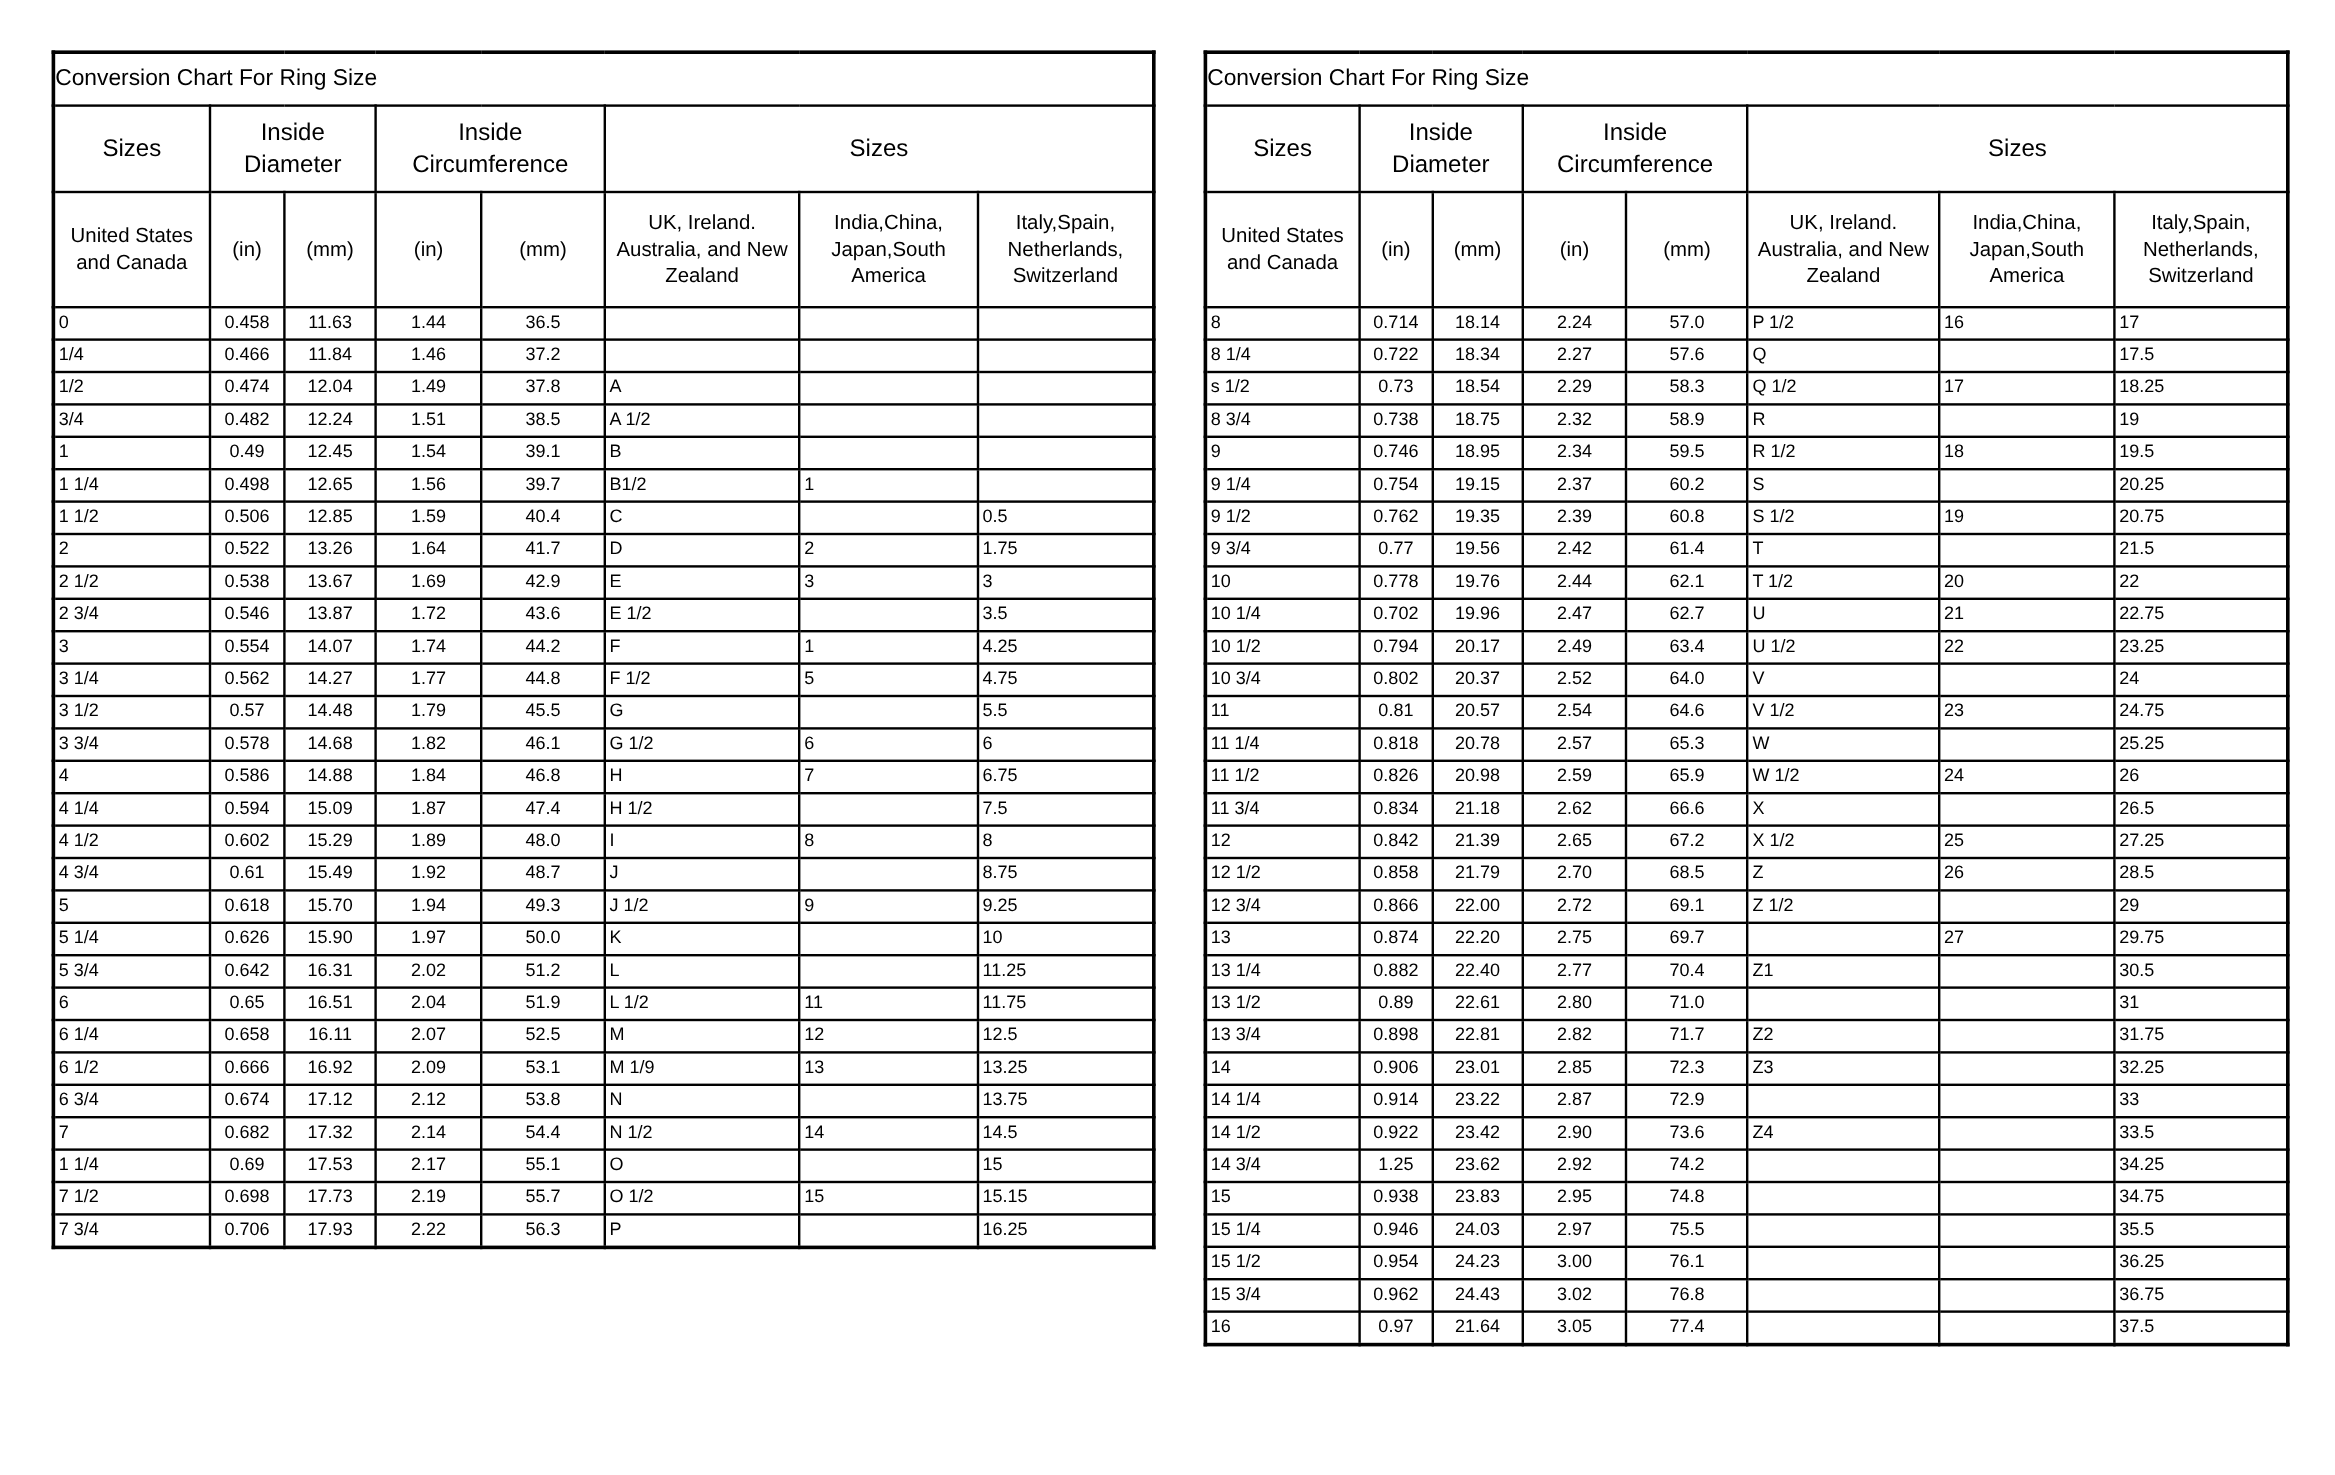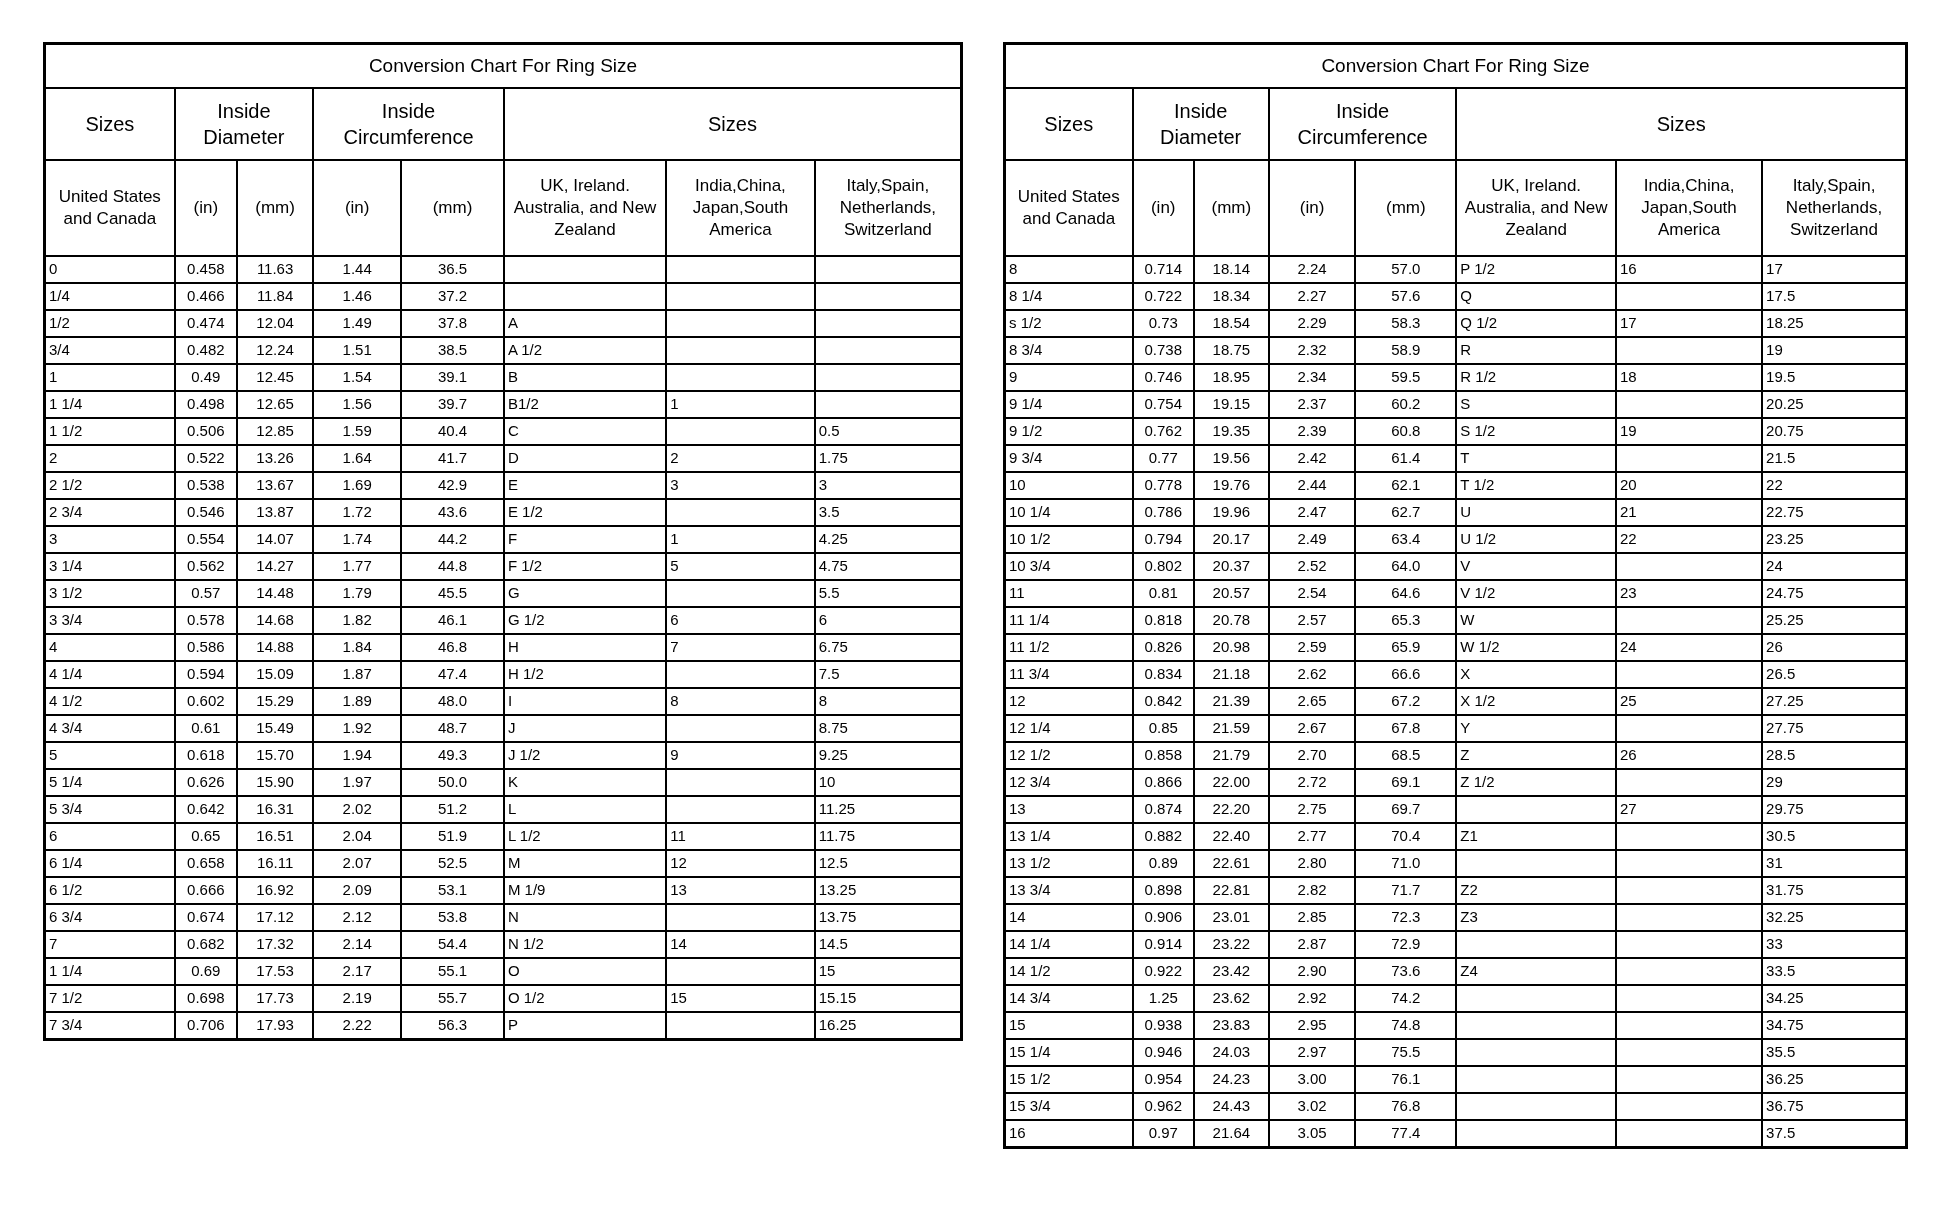--- a/index.html
+++ b/index.html
@@ -27,21 +27,21 @@
   #table-right { left: 1003px; width: 905px; }
 
   table.ring-table td {
     border: 2px solid #000;
     overflow: hidden;
     vertical-align: middle;
     white-space: normal;
   }
   td.title-cell {
     height: 42px;
-    text-align: center;
+    text-align: left;
     font-size: 19px;
     padding: 0;
   }
   tr.group-row td {
     height: 70px;
     text-align: center;
     font-size: 20px;
     line-height: 1.3;
     padding: 0 6px;
   }
@@ -514,21 +514,21 @@
         <td class="num">0.778</td>
         <td class="num">19.76</td>
         <td class="num">2.44</td>
         <td class="num">62.1</td>
         <td class="txt">T 1/2</td>
         <td class="txt">20</td>
         <td class="txt">22</td>
       </tr>
       <tr class="data-row">
         <td class="txt">10 1/4</td>
-        <td class="num">0.786</td>
+        <td class="num">0.702</td>
         <td class="num">19.96</td>
         <td class="num">2.47</td>
         <td class="num">62.7</td>
         <td class="txt">U</td>
         <td class="txt">21</td>
         <td class="txt">22.75</td>
       </tr>
       <tr class="data-row">
         <td class="txt">10 1/2</td>
         <td class="num">0.794</td>
@@ -593,30 +593,20 @@
         <td class="txt">12</td>
         <td class="num">0.842</td>
         <td class="num">21.39</td>
         <td class="num">2.65</td>
         <td class="num">67.2</td>
         <td class="txt">X 1/2</td>
         <td class="txt">25</td>
         <td class="txt">27.25</td>
       </tr>
       <tr class="data-row">
-        <td class="txt">12 1/4</td>
-        <td class="num">0.85</td>
-        <td class="num">21.59</td>
-        <td class="num">2.67</td>
-        <td class="num">67.8</td>
-        <td class="txt">Y</td>
-        <td class="txt"></td>
-        <td class="txt">27.75</td>
-      </tr>
-      <tr class="data-row">
         <td class="txt">12 1/2</td>
         <td class="num">0.858</td>
         <td class="num">21.79</td>
         <td class="num">2.70</td>
         <td class="num">68.5</td>
         <td class="txt">Z</td>
         <td class="txt">26</td>
         <td class="txt">28.5</td>
       </tr>
       <tr class="data-row">

